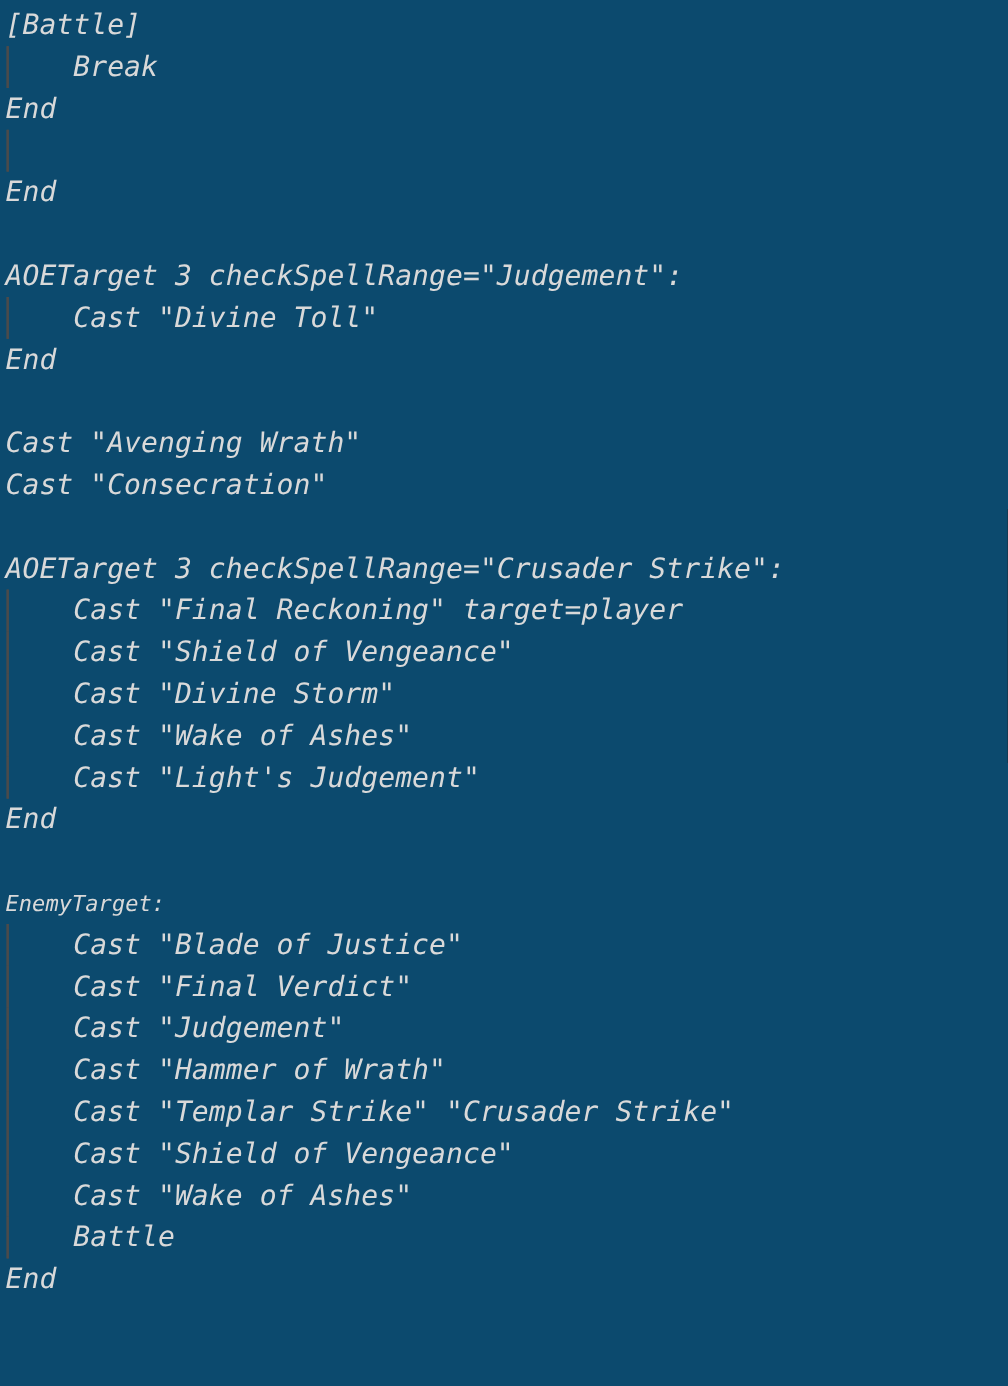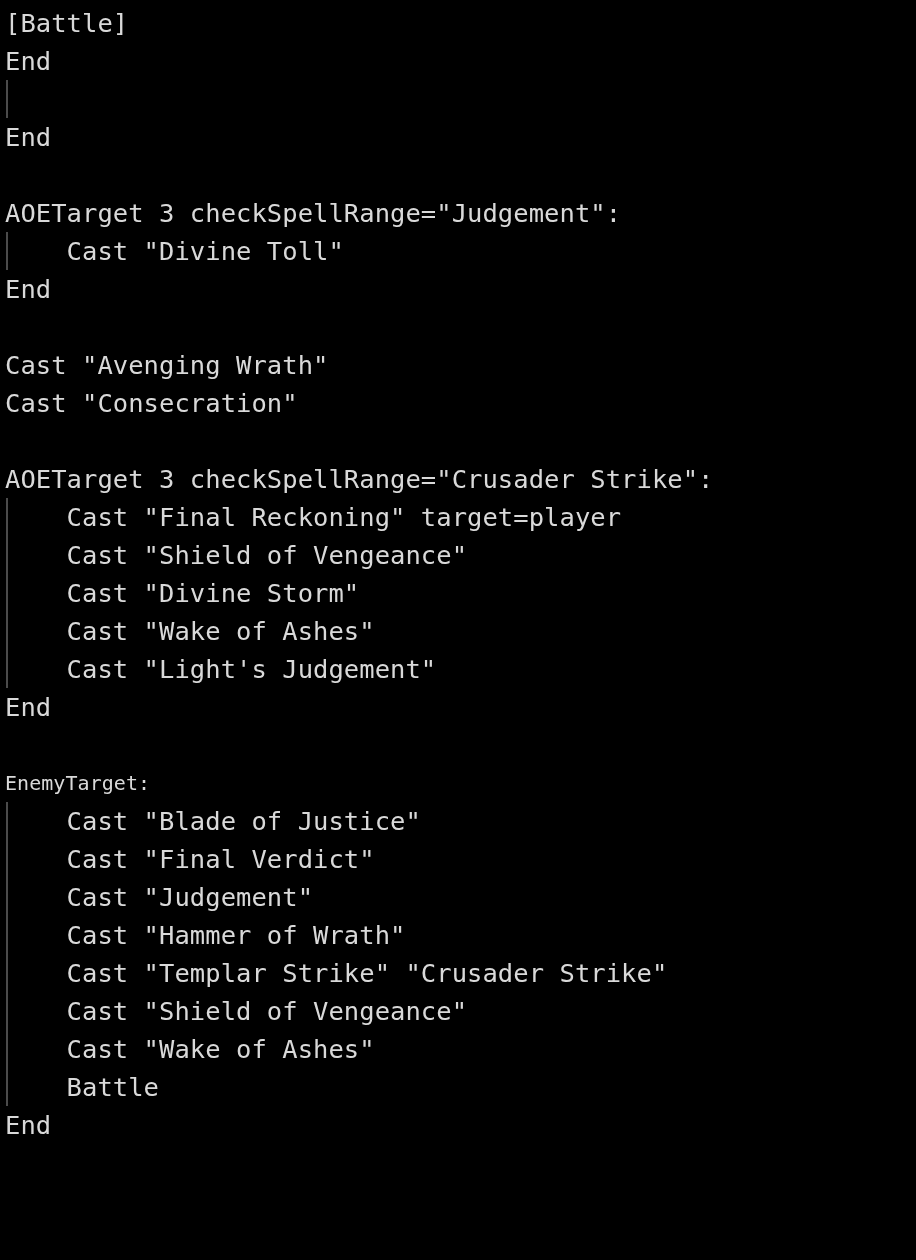--- a/index.html
+++ b/index.html
@@ -63,23 +63,24 @@
   .code-text {
     display: inline;
     white-space: pre;
   }
 
   .blank .code-text { visibility: hidden; }
 </style>
 </head>
 <body style="background: rgb(33, 33, 33);">
 
-<div id="editor" style="background: #000000;">
+<div id="editor" style="background: #0c4a6e; font-style: italic;">
   <div id="code-area">
       <div class="code-line" style="color: rgb(217, 217, 217); font-size: 25.5px; height: 38px; line-height: 38px;"><span class="code-text">[Battle]</span></div>
+      <div class="code-line guide" style="color: rgb(217, 217, 217); font-size: 25.5px; height: 38px; line-height: 38px;"><span style="position: absolute; left: 6px; top: 0px; bottom: 0px; width: 2px; background: rgb(75, 75, 75);"></span><span class="code-text">    Break</span></div>
       <div class="code-line" style="color: rgb(217, 217, 217); font-size: 25.5px; height: 38px; line-height: 38px;"><span class="code-text">End</span></div>
       <div class="code-line guide" style="color: rgb(217, 217, 217); font-size: 25.5px; height: 38px; line-height: 38px;"><span style="position: absolute; left: 6px; top: 0px; bottom: 0px; width: 2px; background: rgb(75, 75, 75);"></span></div>
       <div class="code-line" style="color: rgb(217, 217, 217); font-size: 25.5px; height: 38px; line-height: 38px;"><span class="code-text">End</span></div>
       <div class="code-line blank" style="color: rgb(217, 217, 217); font-size: 25.5px; height: 38px; line-height: 38px;"><span class="code-text"></span></div>
       <div class="code-line" style="color: rgb(217, 217, 217); font-size: 25.5px; height: 38px; line-height: 38px;"><span class="code-text">AOETarget 3 checkSpellRange="Judgement":</span></div>
       <div class="code-line guide" style="color: rgb(217, 217, 217); font-size: 25.5px; height: 38px; line-height: 38px;"><span style="position: absolute; left: 6px; top: 0px; bottom: 0px; width: 2px; background: rgb(75, 75, 75);"></span><span class="code-text">    Cast "Divine Toll"</span></div>
       <div class="code-line" style="color: rgb(217, 217, 217); font-size: 25.5px; height: 38px; line-height: 38px;"><span class="code-text">End</span></div>
       <div class="code-line blank" style="color: rgb(217, 217, 217); font-size: 25.5px; height: 38px; line-height: 38px;"><span class="code-text"></span></div>
       <div class="code-line" style="color: rgb(217, 217, 217); font-size: 25.5px; height: 38px; line-height: 38px;"><span class="code-text">Cast "Avenging Wrath"</span></div>
       <div class="code-line" style="color: rgb(217, 217, 217); font-size: 25.5px; height: 38px; line-height: 38px;"><span class="code-text">Cast "Consecration"</span></div>

